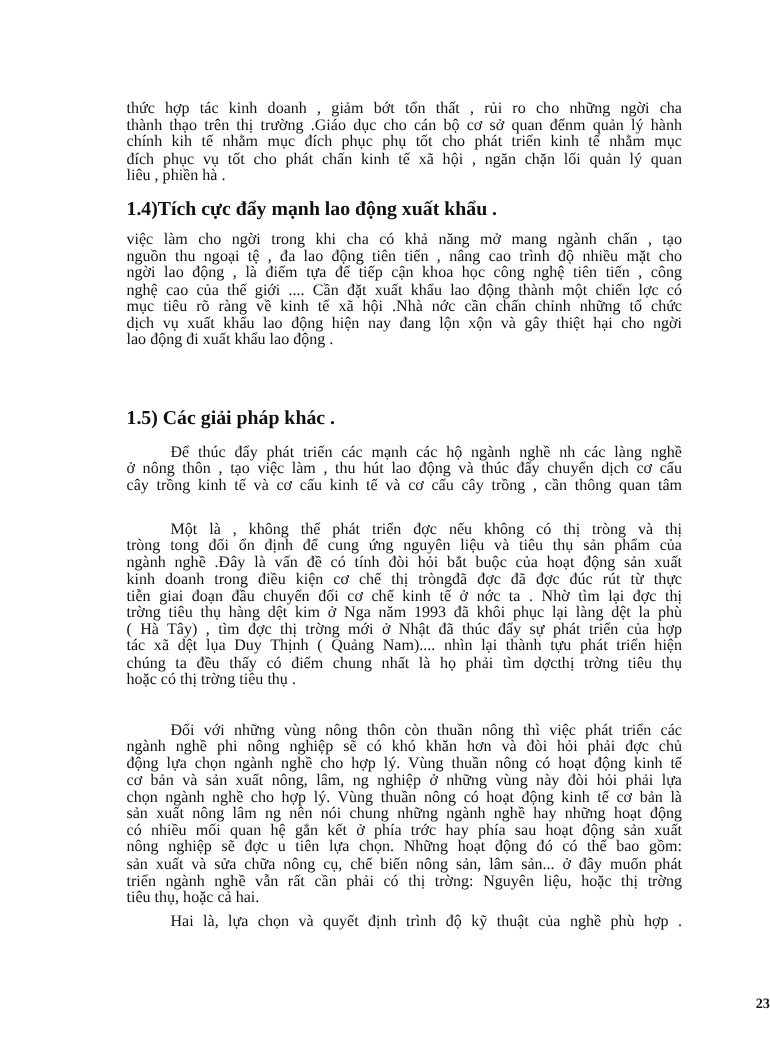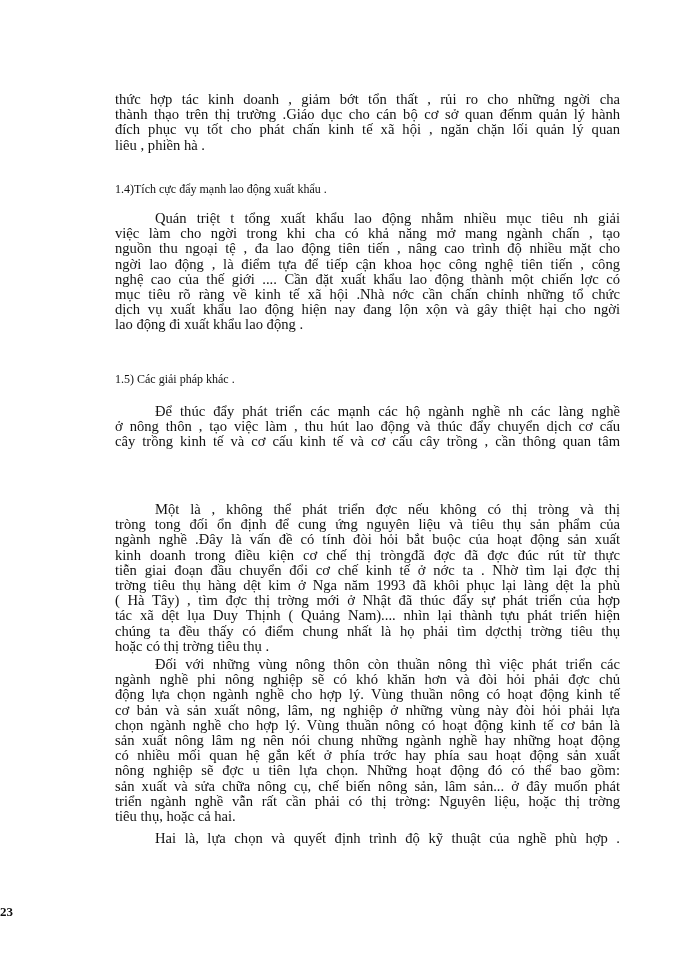--- a/index.html
+++ b/index.html
@@ -1,50 +1,50 @@
 <!DOCTYPE html>
 <html><head>
 <meta charset="utf-8">
 <style>
   html, body { margin:0; padding:0; background:#ffffff; }
   body { width:700px; height:960px; position:relative; overflow:hidden;
          font-family:"Liberation Serif","DejaVu Serif",serif; color:#111; }
   .line { font-size:14.6px; line-height:15.2px; white-space:nowrap; text-align:justify; text-align-last:justify; height:15.2px; }
   .line.last { text-align-last:left; }
-  .h { font-weight:normal; font-size:12px; line-height:18px; white-space:nowrap;text-align:center; }
-  .pagenum { position:absolute; left:0; width:700px; top:904px; text-align:left; font-size:13px; font-weight:bold; }
+  .h { font-weight:bold; font-size:18px; line-height:18px; white-space:nowrap;text-align:center; }
+  .pagenum { position:absolute; left:0; width:700px; top:904px; text-align:right; font-size:13px; font-weight:bold; }
 </style>
 </head>
 <body>
 
 <div id="doc">
     <div style="position: absolute; left: 115px; top: 92px; width: 505px;">
       <div class="line">thức hợp tác kinh doanh , giảm bớt  tổn thất , rủi ro cho những ngời  cha</div>
       <div class="line">thành thạo trên thị trường .Giáo dục cho cán bộ cơ sở quan đếnm quản lý hành</div>
+      <div class="line">chính kih tế nhằm mục đích phục phụ tốt cho phát triển kinh tế nhằm mục</div>
       <div class="line">đích  phục vụ tốt cho phát chấn kinh tế xã hội , ngăn chặn lối quản lý quan</div>
       <div class="line last">liêu , phiền hà .</div>
     </div>
     <div class="h" style="position: absolute; left: 115px; top: 180px;">1.4)Tích cực đẩy mạnh lao động xuất khẩu .</div>
     <div style="position: absolute; left: 115px; top: 211px; width: 505px;">
-      <div class="line" style="padding-left: 40px;">Quán triệt t    tổng    xuất khẩu lao động nhằm nhiều mục tiêu nh   giải</div>
       <div class="line">việc làm cho ngời   trong khi cha   có khả năng mở  mang ngành chấn , tạo</div>
       <div class="line">nguồn thu ngoại tệ , đa   lao động tiên tiến , nâng cao trình độ nhiều mặt cho</div>
       <div class="line">ngời   lao động , là điểm tựa để tiếp cận khoa học công nghệ tiên tiến , công</div>
       <div class="line">nghệ cao của thế giới ....  Cần đặt xuất khẩu lao động thành một chiến lợc   có</div>
       <div class="line">mục tiêu rõ ràng về kinh tế xã hội .Nhà nớc   cần chấn chỉnh những tổ chức</div>
       <div class="line">dịch vụ xuất khẩu lao động hiện nay đang lộn xộn và gây thiệt hại  cho ngời</div>
       <div class="line last">lao động đi xuất khẩu lao động .</div>
     </div>
     <div class="h" style="position: absolute; left: 115px; top: 370px;">1.5) Các giải pháp khác .</div>
     <div style="position: absolute; left: 115px; top: 404px; width: 505px;">
       <div class="line" style="padding-left: 40px;">Để thúc đẩy phát triển các mạnh các hộ ngành  nghề nh   các làng  nghề</div>
       <div class="line">ở nông thôn , tạo việc làm , thu hút lao động và thúc đẩy chuyển dịch cơ cấu</div>
       <div class="line">cây trồng kinh tế  và cơ cấu kinh tế và cơ cấu cây trồng ,  cần thông   quan tâm</div>
     </div>
-    <div style="position: absolute; left: 115px; top: 502px; width: 505px;">
+    <div style="position: absolute; left: 115px; top: 474px; width: 505px;">
       <div class="line" style="padding-left: 40px;">Một là , không thể phát triển đợc    nếu không có thị tròng   và thị</div>
       <div class="line">tròng   tong   đối ổn định để cung ứng   nguyên liệu và tiêu thụ sản phẩm của</div>
       <div class="line">ngành nghề .Đây là vấn đề có tính đòi hỏi bắt buộc của hoạt động sản xuất</div>
       <div class="line">kinh doanh trong điều kiện cơ chế thị tròngđã   đợc   đã đợc   đúc rút từ thực</div>
       <div class="line">tiễn giai đoạn đầu chuyển đổi cơ chế kinh tế ở nớc   ta . Nhờ tìm lại đợc   thị</div>
       <div class="line">trờng   tiêu thụ hàng dệt kim ở Nga năm 1993 đã khôi phục lại làng dệt la phù</div>
       <div class="line">( Hà Tây) , tìm đợc   thị trờng   mới ở Nhật đã thúc đẩy sự phát triển của hợp</div>
       <div class="line">tác xã dệt lụa Duy Thịnh ( Quảng Nam)....  nhìn lại thành tựu phát triển hiện</div>
       <div class="line">chúng ta đều thấy có điểm chung nhất là họ phải tìm dợcthị   trờng   tiêu thụ</div>
       <div class="line last">hoặc có thị trờng   tiêu thụ .</div>

